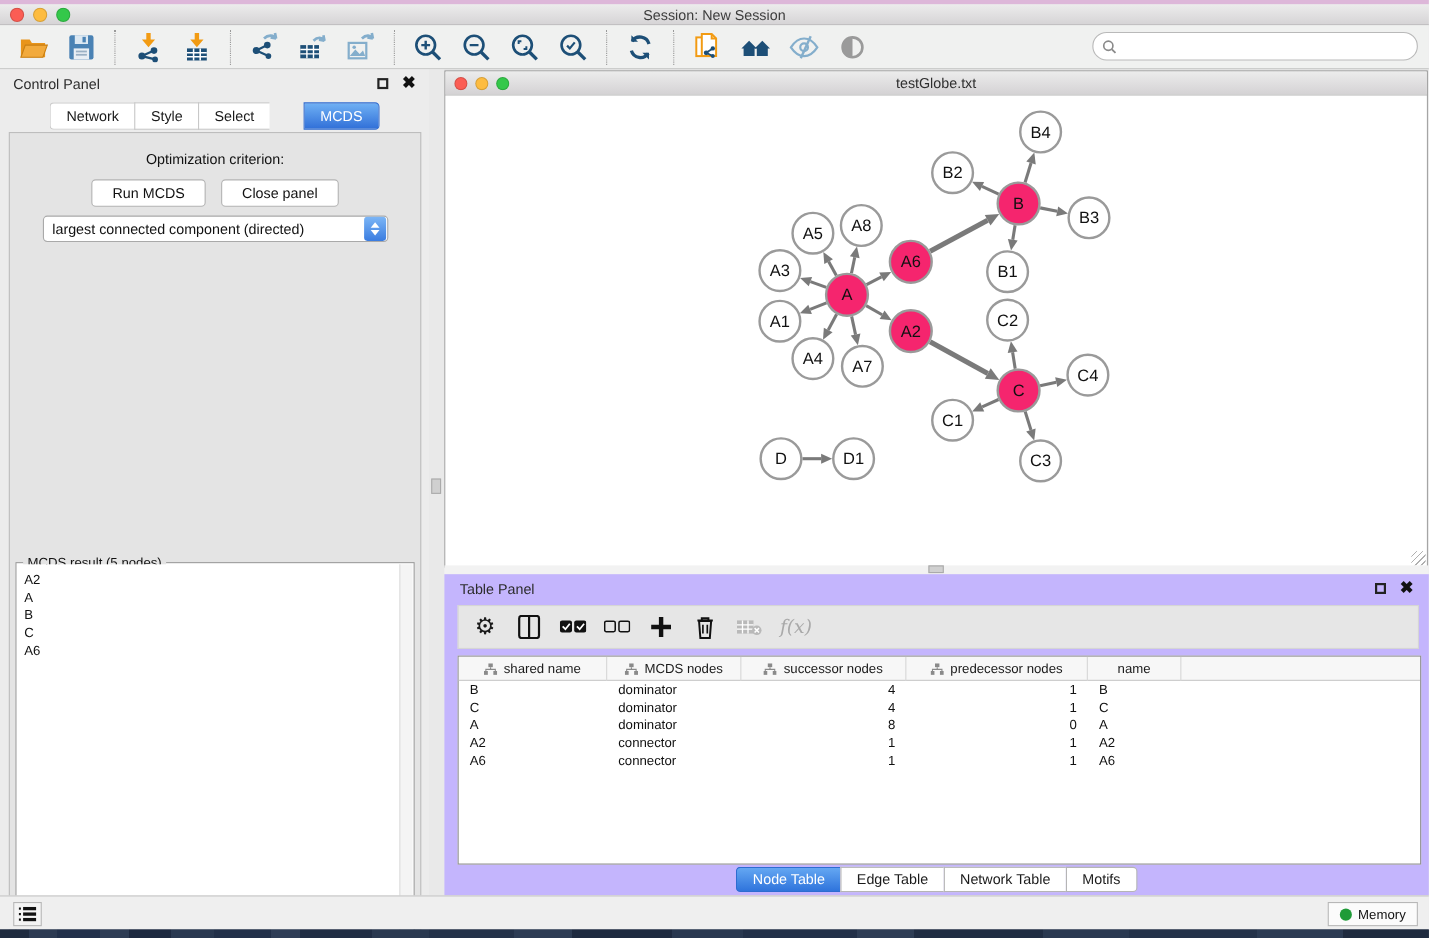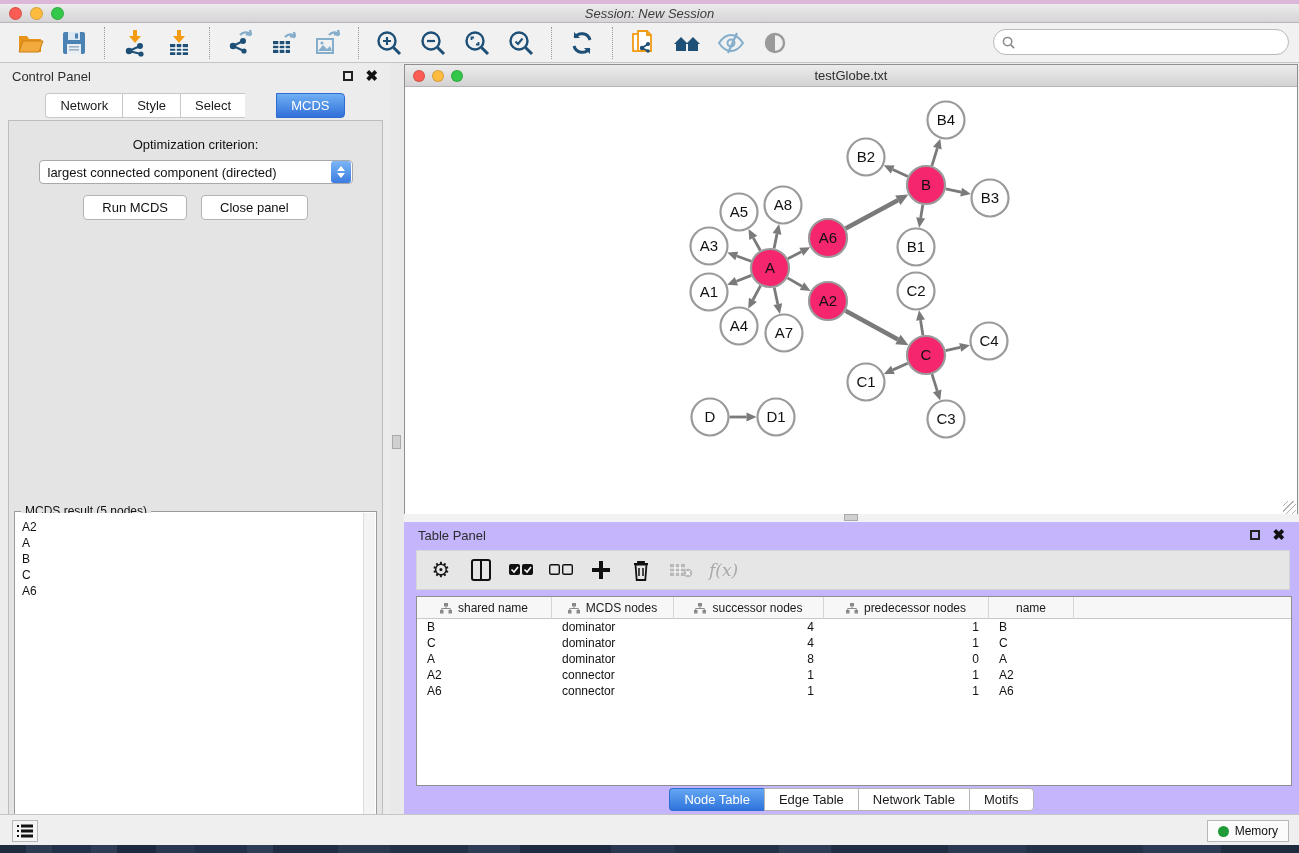--- a/index.html
+++ b/index.html
@@ -3,21 +3,21 @@
 <meta charset="utf-8">
 <style>
   * { margin:0; padding:0; box-sizing:border-box; }
   html,body { width:1299px; height:853px; font-family:"Liberation Sans",sans-serif; background:#ececec; overflow:hidden; }
   #app { position:relative; width:1299px; height:853px; background:#ececec; }
 
   
   #desktop-strip-top { position:absolute; left:0; top:0; width:1299px; height:4px; background:#ddb7d9; }
   #titlebar { position:absolute; left:0; top:4px; width:1299px; height:19px;
     background:linear-gradient(#ececec,#d6d4d6); border-bottom:1px solid #b8b6b8;
-    display:flex; align-items:center;font-style:italic; }
+    display:flex; align-items:center; }
   .traffic { display:flex; gap:8px; margin-left:9px; }
   .tl { width:13px; height:13px; border-radius:50%; border:1px solid rgba(0,0,0,.15); }
   .tl.red{background:#fb5d54;} .tl.yellow{background:#fdbc40;} .tl.green{background:#34c84a;}
   #titlebar .win-title { position:absolute; left:0; right:0; text-align:center; font-size:13px; color:#3d3d3d; }
 
   
   #toolbar { position:absolute; left:0; top:23px; width:1299px; height:40px;
     background:#f0f1f0; border-bottom:1px solid #c4c4c4; display:flex; align-items:center; }
   .tb-group { display:flex; align-items:center; gap:14px; padding:0 15px; }
   .tb-sep { width:1px; height:32px; border-left:1px dotted #9a9a9a; }
@@ -272,30 +272,30 @@
       <span class="ph-close">✖</span>
     </div>
     <div id="cp-tabs">
         <div class="cp-tab">Network</div>
         <div class="cp-tab">Style</div>
         <div class="cp-tab">Select</div>
         <div class="cp-tab selected">MCDS</div>
       </div>
     <div id="cp-body">
       <div id="opt-label">Optimization criterion:</div>
+      <div id="cp-buttons">
+        <button class="cp-btn">Run MCDS</button>
+        <button class="cp-btn">Close panel</button>
+      </div>
       <div id="criterion-select">
         <span class="sel-text">largest connected component (directed)</span>
         <span class="sel-stepper">
             <span class="car-up"></span>
             <span class="car-dn"></span>
           </span>
-      </div>
-      <div id="cp-buttons">
-        <button class="cp-btn">Run MCDS</button>
-        <button class="cp-btn">Close panel</button>
       </div>
       <div id="mcds-result">
         <span class="legend">MCDS result (5 nodes)</span>
         <div id="mcds-list">
             <div class="mcds-item">A2</div>
             <div class="mcds-item">A</div>
             <div class="mcds-item">B</div>
             <div class="mcds-item">C</div>
             <div class="mcds-item">A6</div>
           </div>

